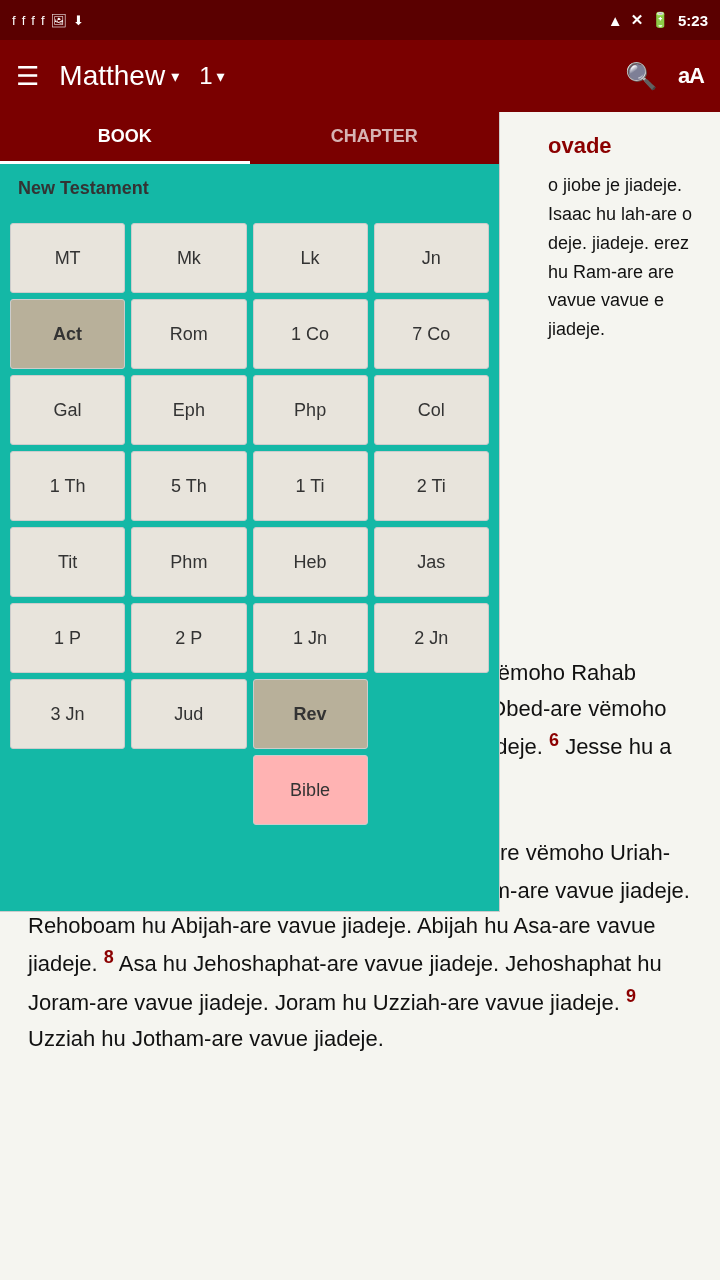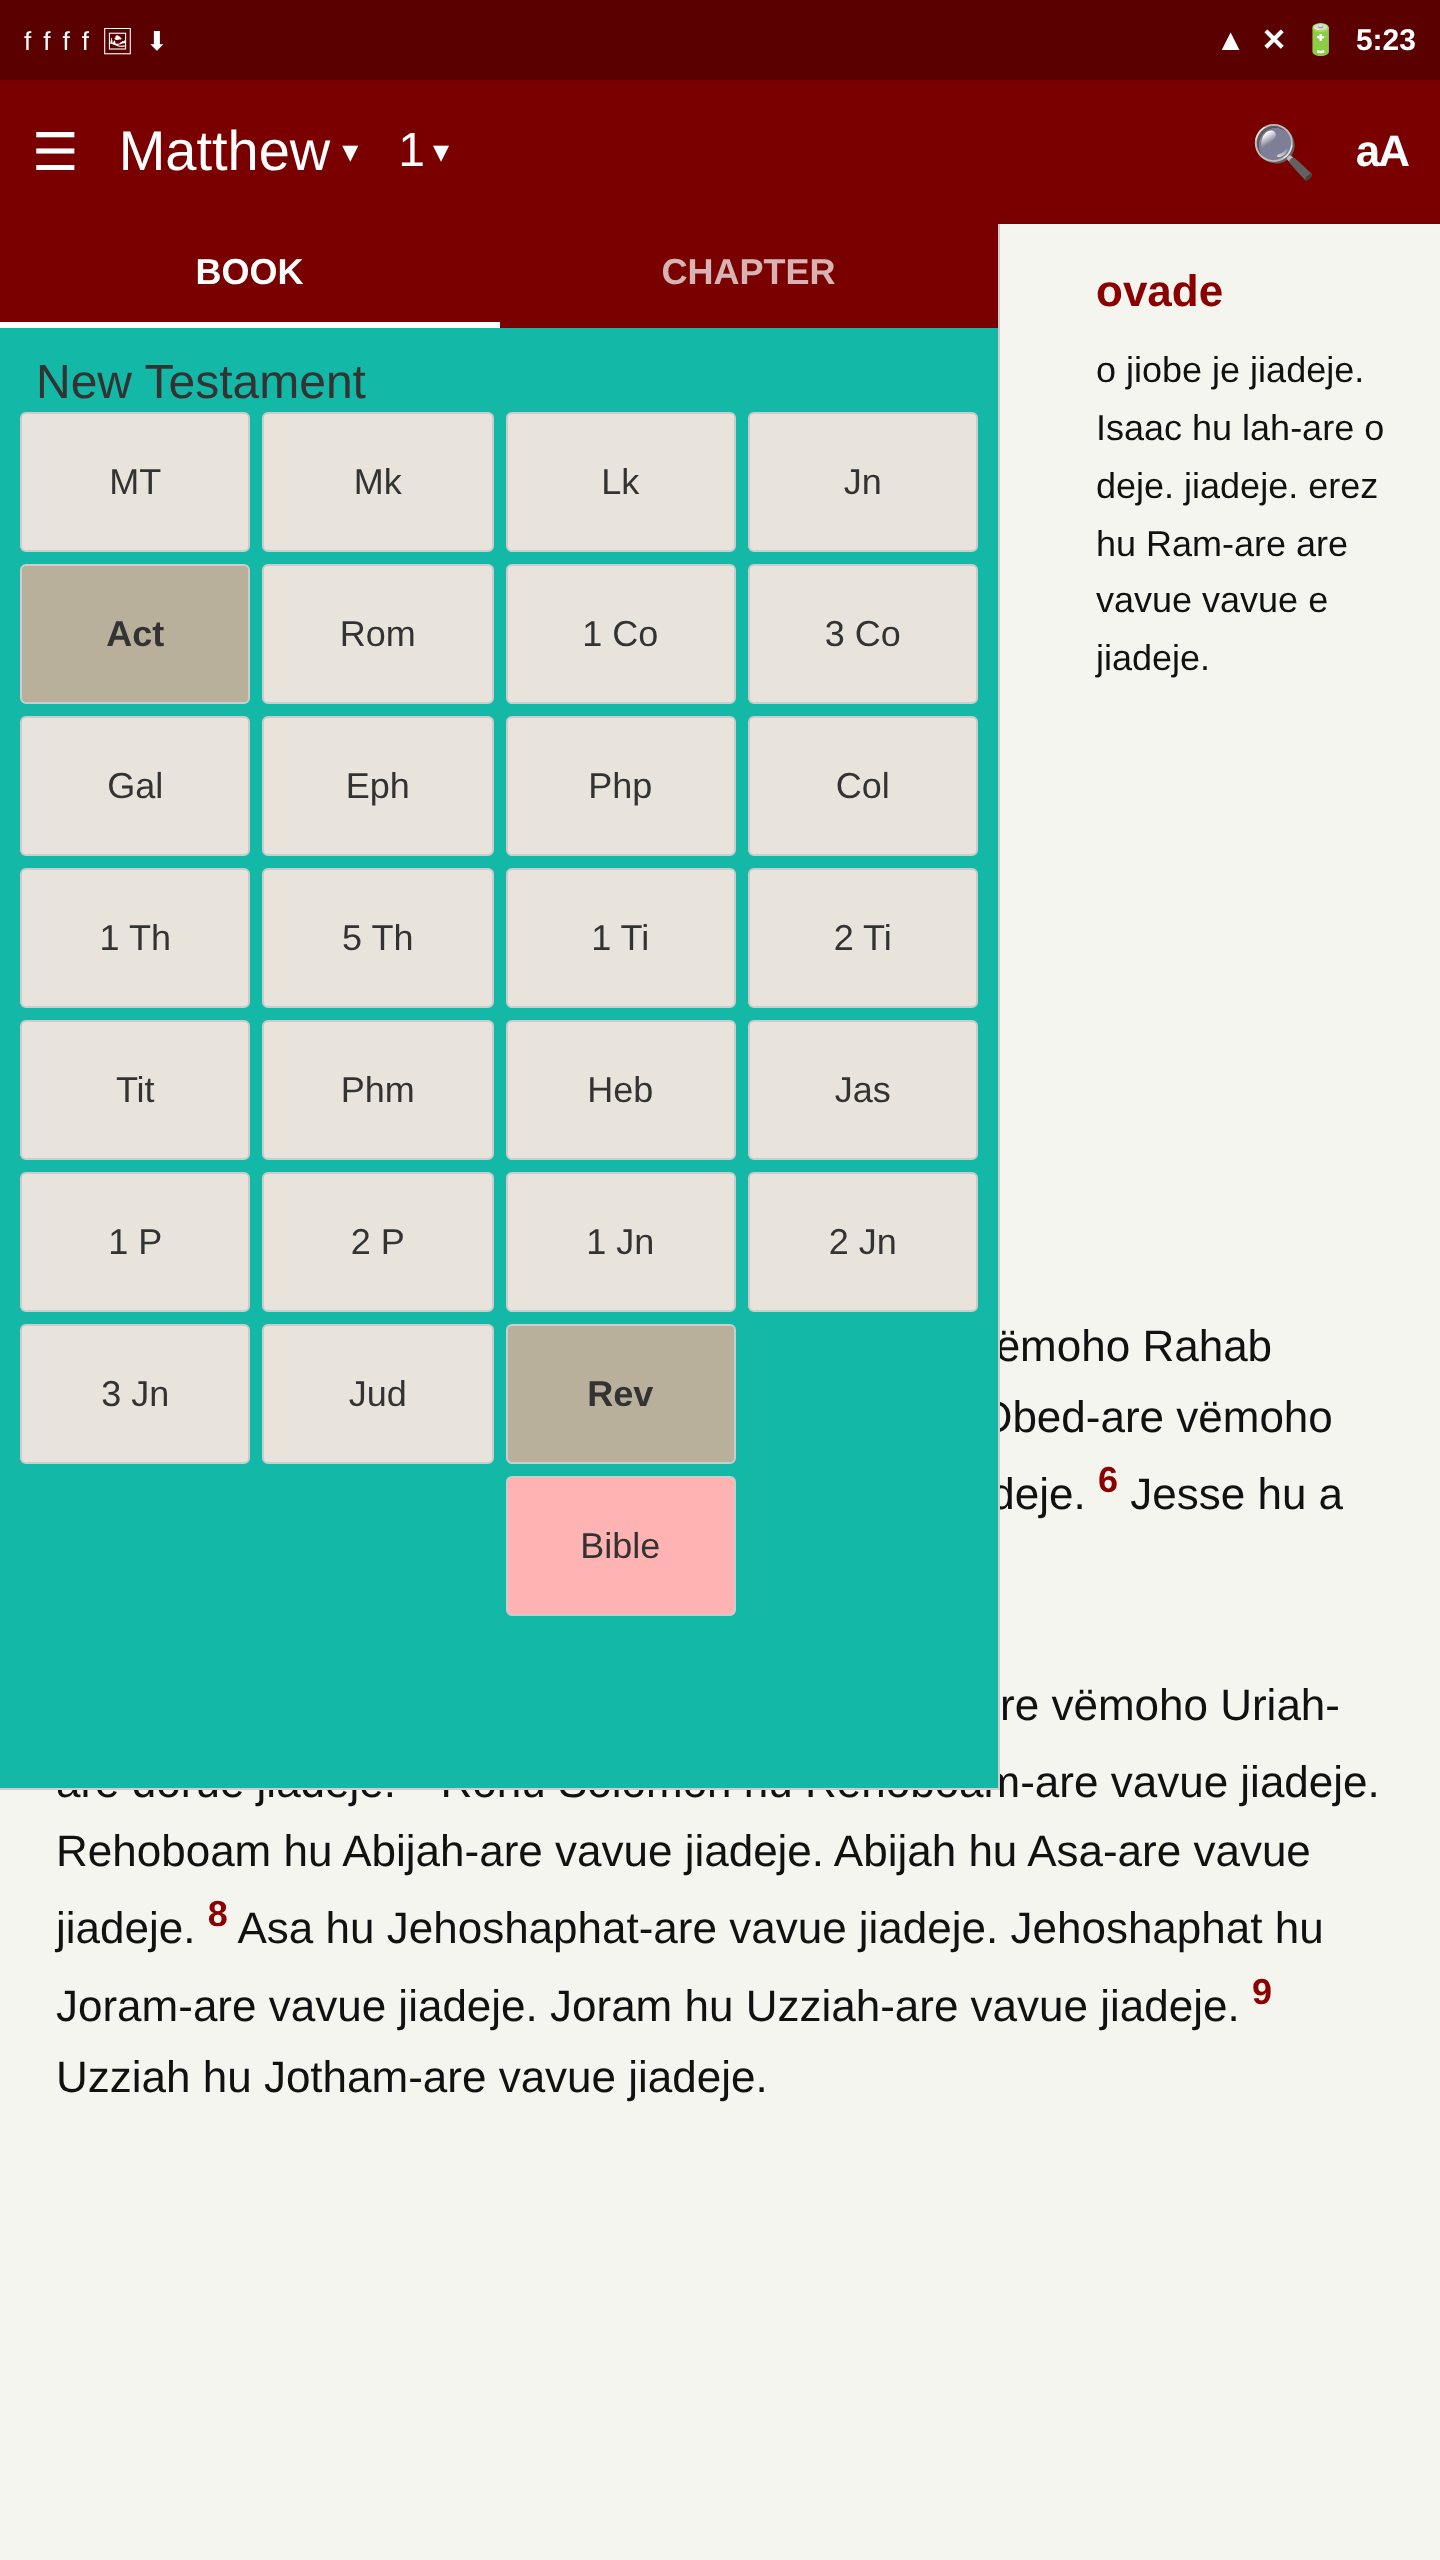--- a/index.html
+++ b/index.html
@@ -83,23 +83,23 @@
       cursor: pointer;
       border-bottom: 3px solid transparent;
     }
     .tab.active {
       color: white;
       border-bottom: 3px solid white;
     }
 
     
     .section-heading {
-      padding: 14px 18px 0;
-      font-size: 24px;
-      font-weight: normal;
+      padding: 14px 18px 24px;
+      font-size: 18px;
+      font-weight: bold;
       color: #333;
     }
 
     
     .book-grid {
       display: grid;
       grid-template-columns: repeat(4, 1fr);
       gap: 6px;
       padding: 0 10px 10px;
     }
@@ -191,21 +191,21 @@
   <div class="book-grid">
 
     <div class="book-cell">MT</div>
     <div class="book-cell">Mk</div>
     <div class="book-cell">Lk</div>
     <div class="book-cell">Jn</div>
     <div class="book-cell selected">Act</div>
     <div class="book-cell">Rom</div>
 
     <div class="book-cell">1 Co</div>
-    <div class="book-cell">3 Co</div>
+    <div class="book-cell">7 Co</div>
     <div class="book-cell">Gal</div>
     <div class="book-cell">Eph</div>
     <div class="book-cell">Php</div>
     <div class="book-cell">Col</div>
 
     <div class="book-cell">1 Th</div>
     <div class="book-cell">5 Th</div>
     <div class="book-cell">1 Ti</div>
     <div class="book-cell">2 Ti</div>
     <div class="book-cell">Tit</div>

